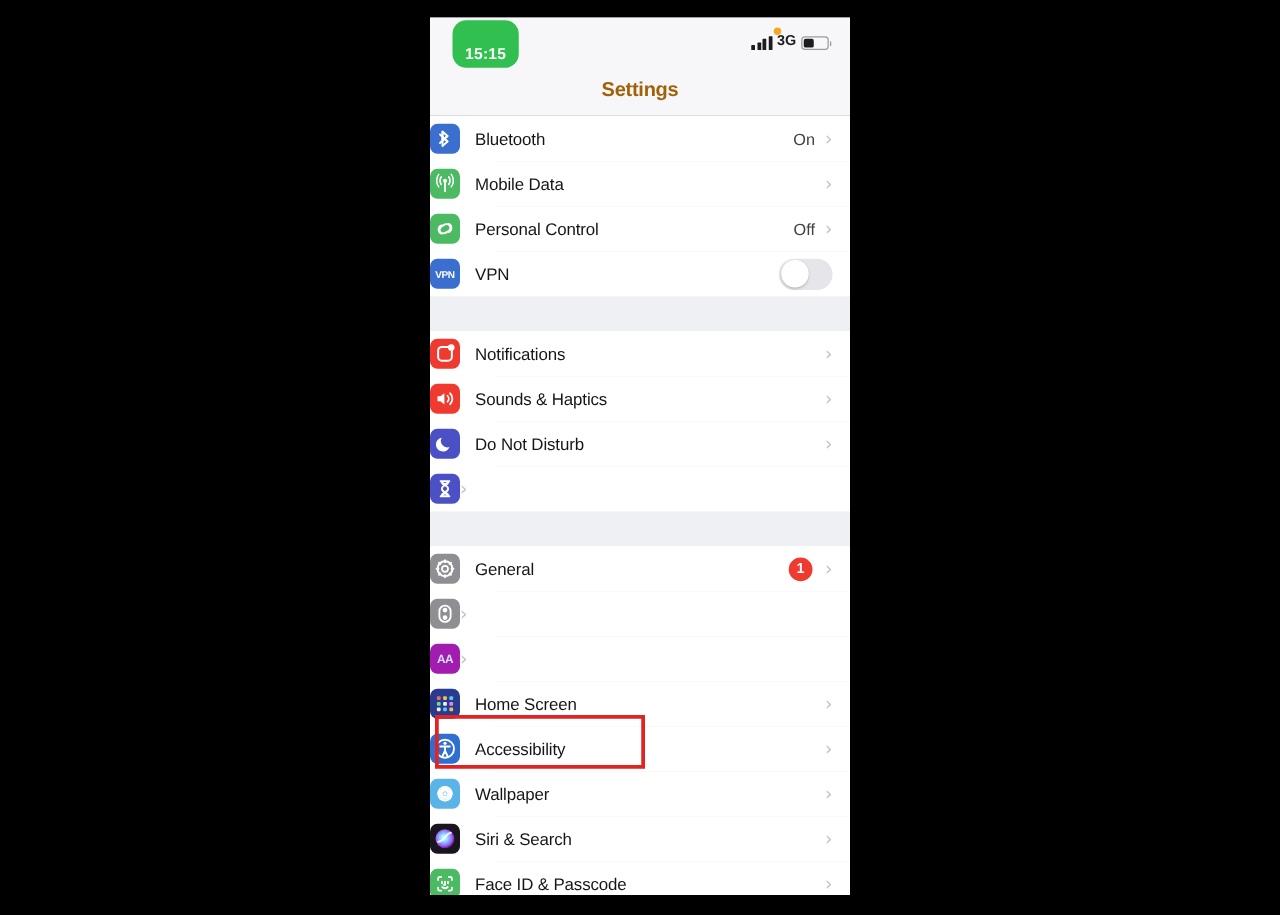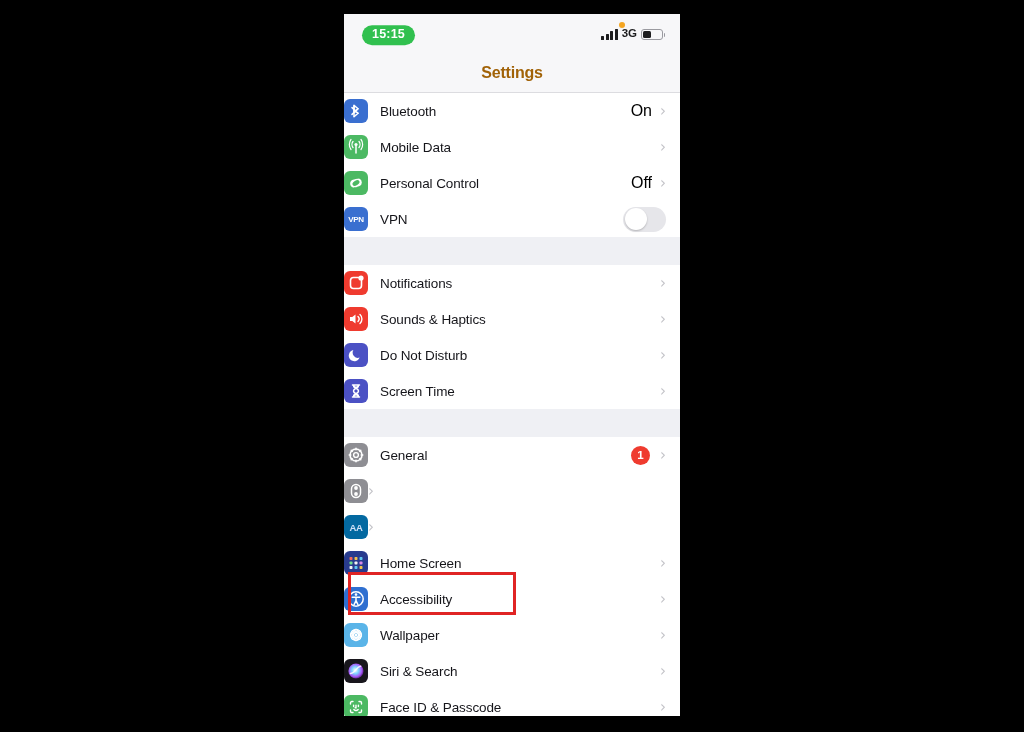--- a/index.html
+++ b/index.html
@@ -39,21 +39,21 @@
   .time-pill {
     position: absolute;
     left: 18px;
     top: 21px;
     transform: translateY(-50%);
     background: #31c04f;
     color: #ffffff;
     font-size: 12.5px;
     font-weight: bold;
     letter-spacing: 0.2px;
-    padding: 3px 10px 4px 10px;
+    padding: 21px 10px 4px 10px;
     border-radius: 11px;
     line-height: 1;
   }
   .status-right {
     position: absolute;
     right: 17px;
     top: 0;
     height: 40px;
     display: flex;
     align-items: center;
@@ -179,22 +179,22 @@
   }
   .row .label {
     margin-left: 12px;
     font-size: 13.5px;
     color: #15151a;
     letter-spacing: -0.1px;
     flex: 1 1 auto;
     white-space: nowrap;
   }
   .row .value {
-    font-size: 16px;
-    color: #000000;
+    font-size: 13px;
+    color: #404040;
     margin-right: 8px;
     white-space: nowrap;
   }
   .chevron {
     margin-right: 14px;
     color: #c2c2c7;
     font-size: 15px;
     line-height: 1;
     font-family: "DejaVu Sans", sans-serif;
   }
@@ -368,21 +368,20 @@
         </div>
 
         <div class="row last">
           <span class="icon" style="background:#4b51c4;">
             <svg width="24" height="24" viewBox="0 0 24 24">
                 <path d="M8.5 6h7M8.5 18h7M9.5 6c0 3 5 3 5 0M9.5 18c0-3 5-3 5 0" fill="none" stroke="#fff" stroke-width="1.5" stroke-linecap="round"></path>
                 <path d="M9.5 6.4c0 3.2 5 2.4 5 5.6 0 3.2-5 2.4-5 5.6" fill="none" stroke="#fff" stroke-width="1.5"></path>
                 <path d="M14.5 6.4c0 3.2-5 2.4-5 5.6 0 3.2 5 2.4 5 5.6" fill="none" stroke="#fff" stroke-width="1.5"></path>
               </svg>
           </span>
-          <span class="label">Screen Time</span>
           <span class="chevron">›</span>
         </div>
 
       </div>
 
       <div class="gap"></div>
 
       <div class="group">
 
         <div class="row">
@@ -405,21 +404,21 @@
             <svg width="24" height="24" viewBox="0 0 24 24">
                 <rect x="7.5" y="5.5" width="9" height="13" rx="4.5" fill="none" stroke="#fff" stroke-width="1.5"></rect>
                 <circle cx="12" cy="9" r="1.9" fill="#fff"></circle>
                 <circle cx="12" cy="15" r="1.9" fill="#fff"></circle>
               </svg>
           </span>
           <span class="chevron">›</span>
         </div>
 
         <div class="row">
-          <span class="icon" style="background:#0369a1;">
+          <span class="icon" style="background:#a21caf;">
             <span style="color:#cfe0f7;font-size:9.5px;font-weight:bold;letter-spacing:-0.4px;font-family:'Liberation Sans',sans-serif;">AA</span>
           </span>
           <span class="chevron">›</span>
         </div>
 
         <div class="row">
           <span class="icon" style="background:#283b8e;">
             <svg width="24" height="24" viewBox="0 0 24 24">
               <g>
                 <rect x="5.5" y="6" width="3" height="3" rx="0.8" fill="#f26a5a"></rect>

